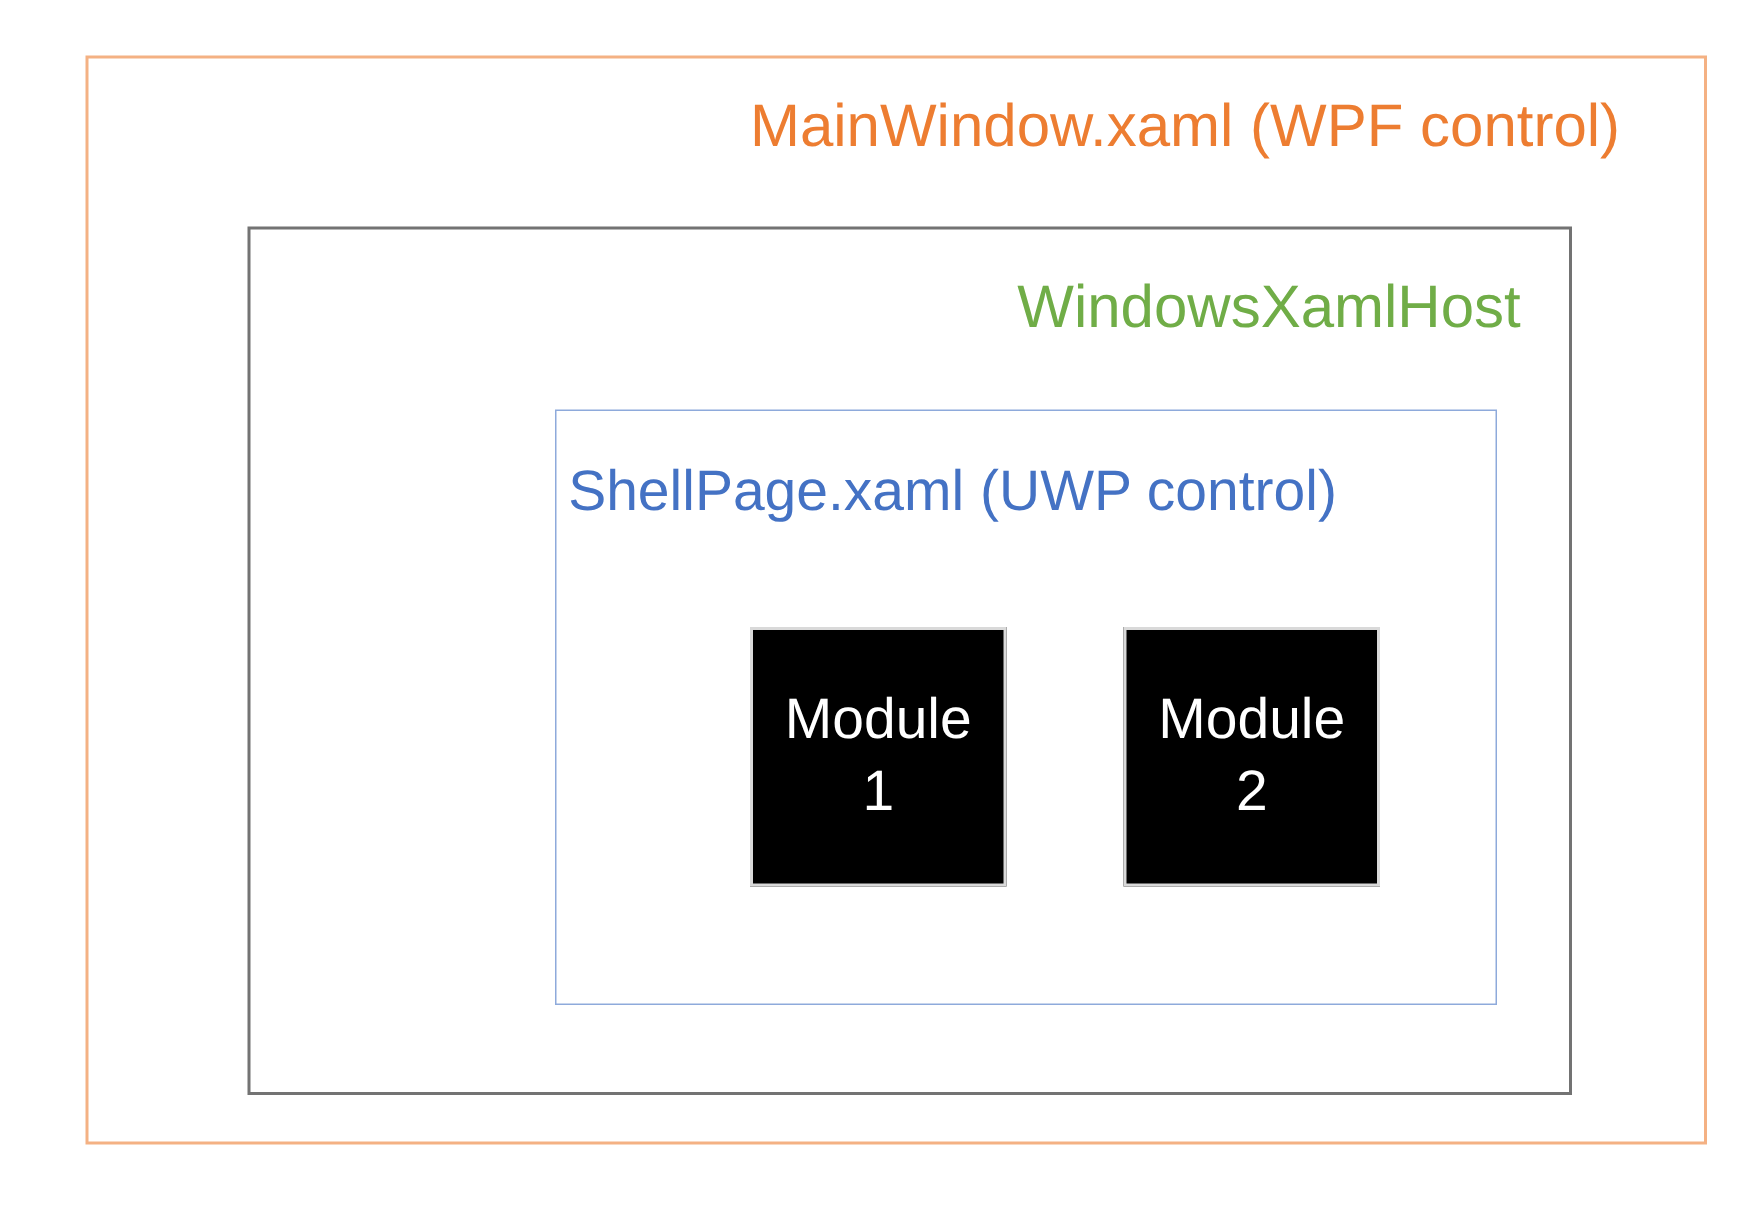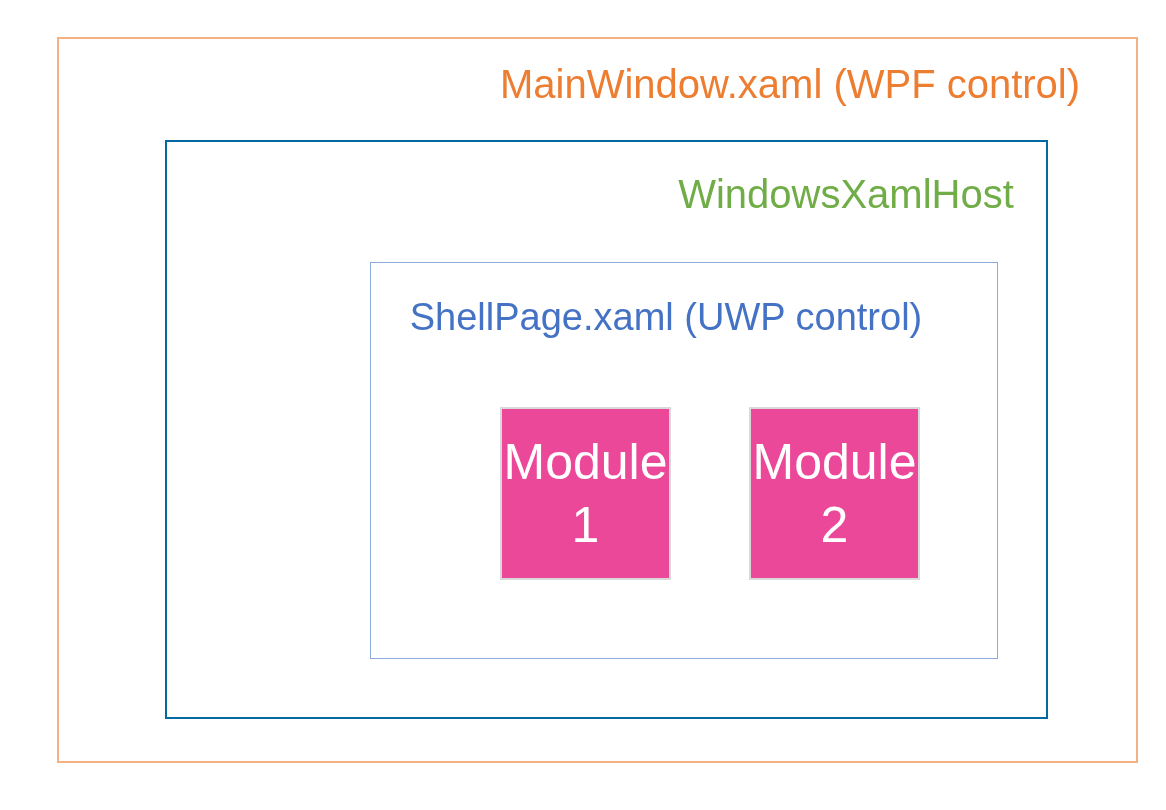--- a/index.html
+++ b/index.html
@@ -20,23 +20,23 @@
     box-sizing: border-box;
     background: transparent;
   }
   #main-window-box {
     left: 57px; top: 37px;
     width: 1081px; height: 726px;
     border: 2px solid #F4B183;
     text-decoration: underline;
   }
   #xaml-host-box {
-    left: 106px; top: 101px;
+    left: 106px; top: 112px;
     width: 883px; height: 579px;
-    border: 2px solid #0369a1;
+    border: 2px solid #737373;
   }
   #shell-page-box {
     left: 203px; top: 120px;
     width: 628px; height: 397px;
     border: 1.5px solid #8EAADB;
   }
   .title {
     position: absolute;
     white-space: nowrap;
     transform: translateX(-50%);
@@ -49,34 +49,33 @@
   }
   #xaml-host-label {
     left: 679px; top: 29px;
     font-size: 40px;
     color: #70AD47;
   }
   #shell-page-label {
     left: 264px; top: 33px;
     font-size: 38px;
     color: #4472C4;
-    margin-left: 31px;
   }
   .module {
     position: absolute;
     box-sizing: border-box;
     width: 171px; height: 173px;
-    background: #ec4899;
+    background: #000000;
     border: 2px solid #D9D9D9;
     display: flex;
     align-items: center;
     justify-content: center;
     text-align: center;
     color: #FFFFFF;
-    font-size: 50px;
+    font-size: 38px;
     line-height: 1.25;
   }
   #module-1 { left: 129px; top: 144px; }
   #module-2 { left: 378px; top: 144px; }
 </style>
 </head>
 <body>
 
 <div class="canvas">
 

